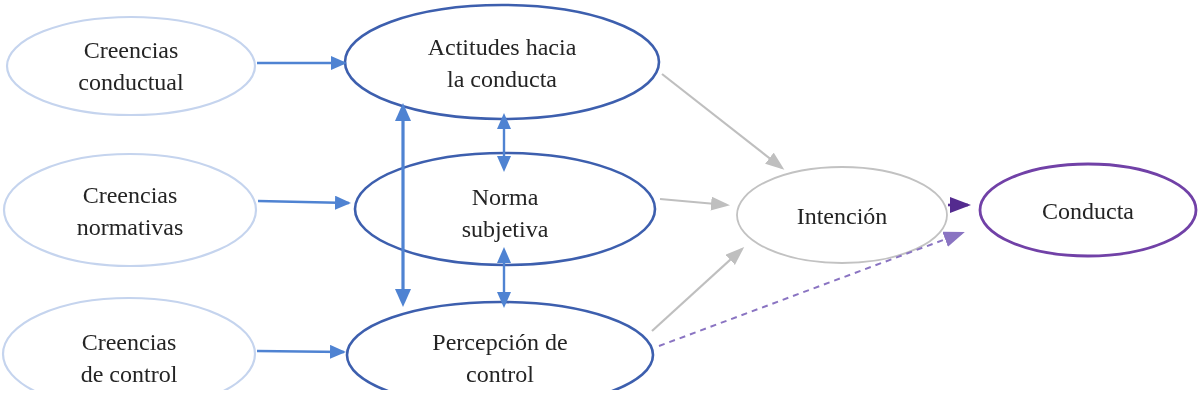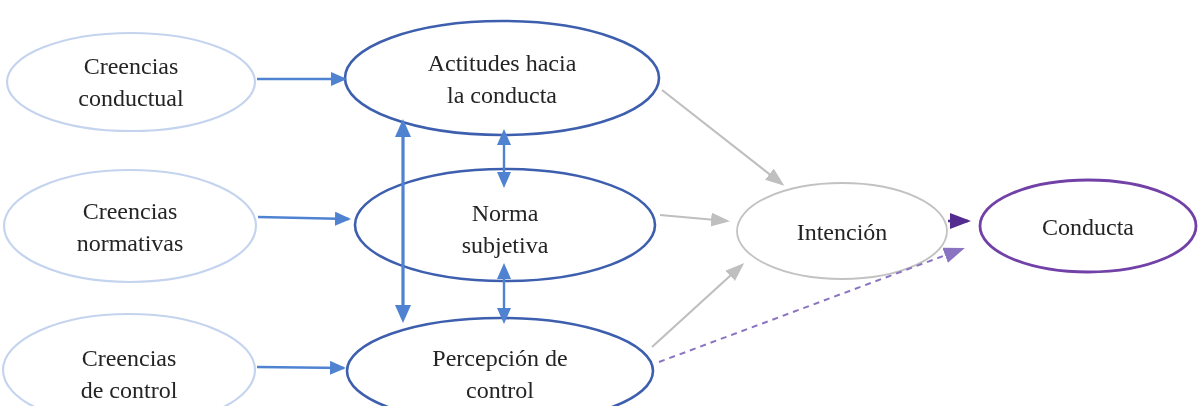--- a/index.html
+++ b/index.html
@@ -3,21 +3,20 @@
 <meta charset="utf-8">
 <style>
   html, body { margin: 0; padding: 0; background: #ffffff; }
   .canvas {
     position: relative;
     width: 1200px;
     height: 390px;
     background: #ffffff;
     overflow: hidden;
     font-family: "Liberation Serif", "DejaVu Serif", serif;
-    margin-top: 16px;
   }
   svg { display: block; }
   text {
     font-family: "Liberation Serif", "DejaVu Serif", serif;
     font-size: 24px;
     text-anchor: middle;
   }
 </style>
 </head>
 <body>

